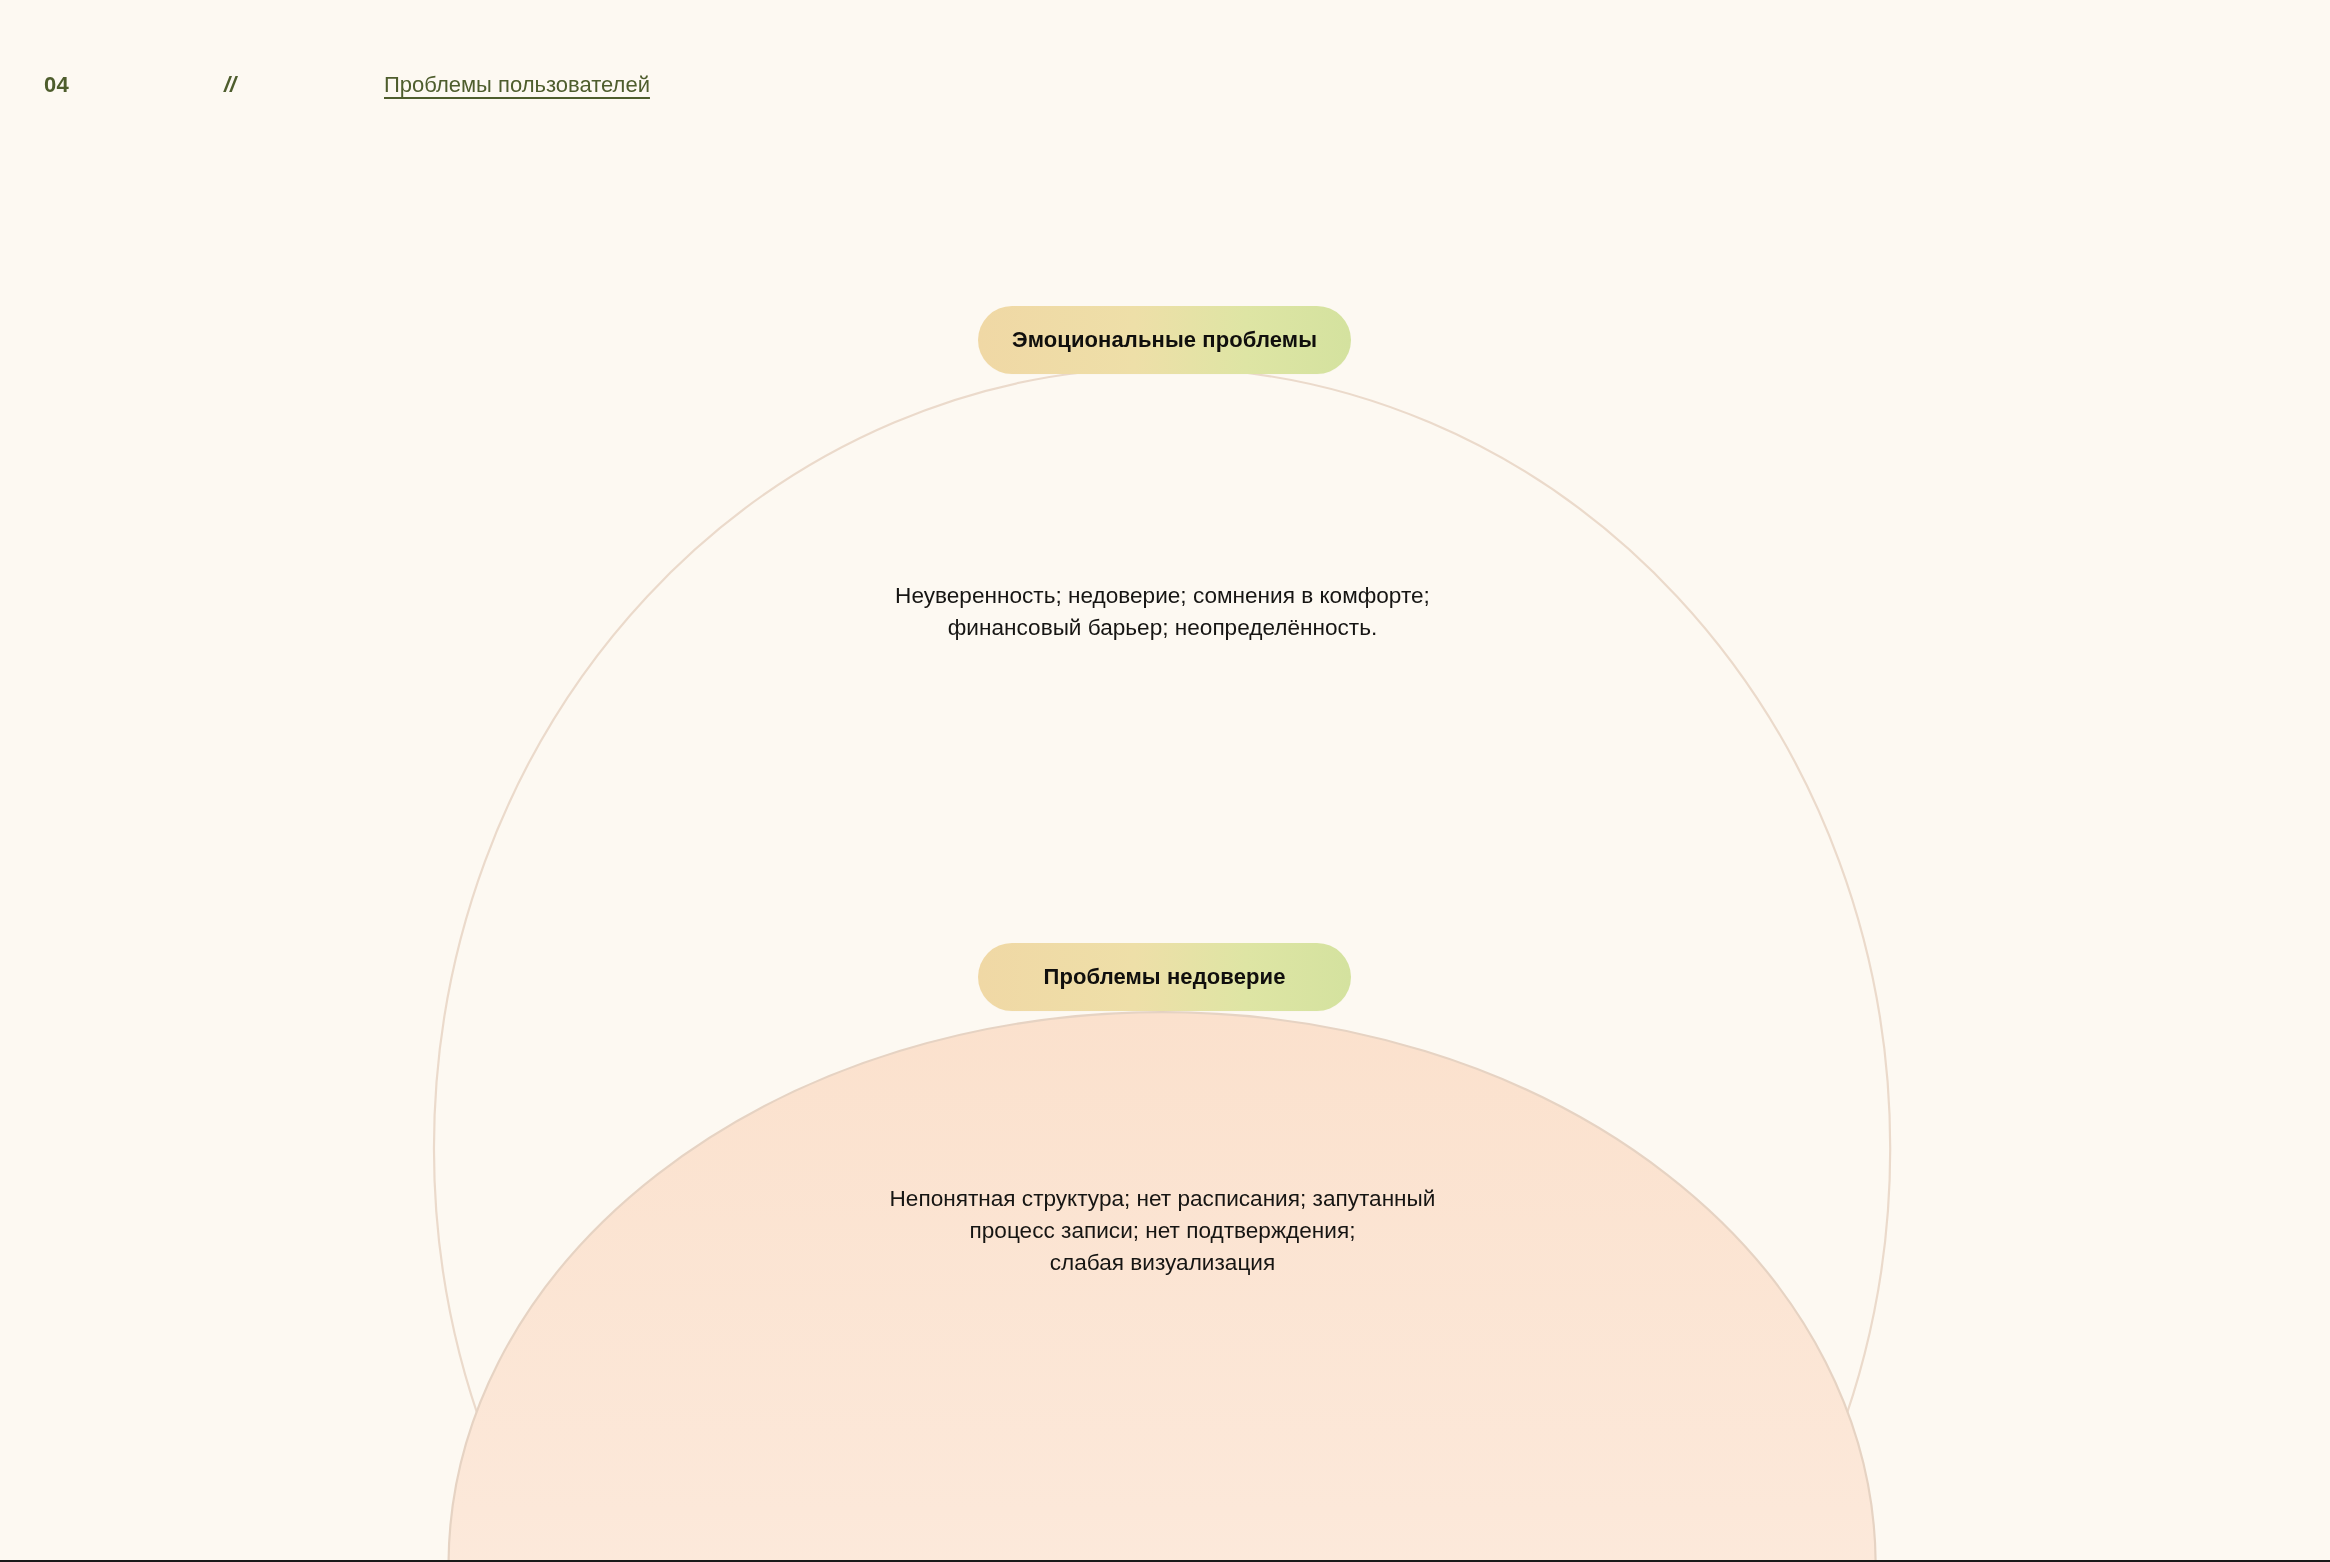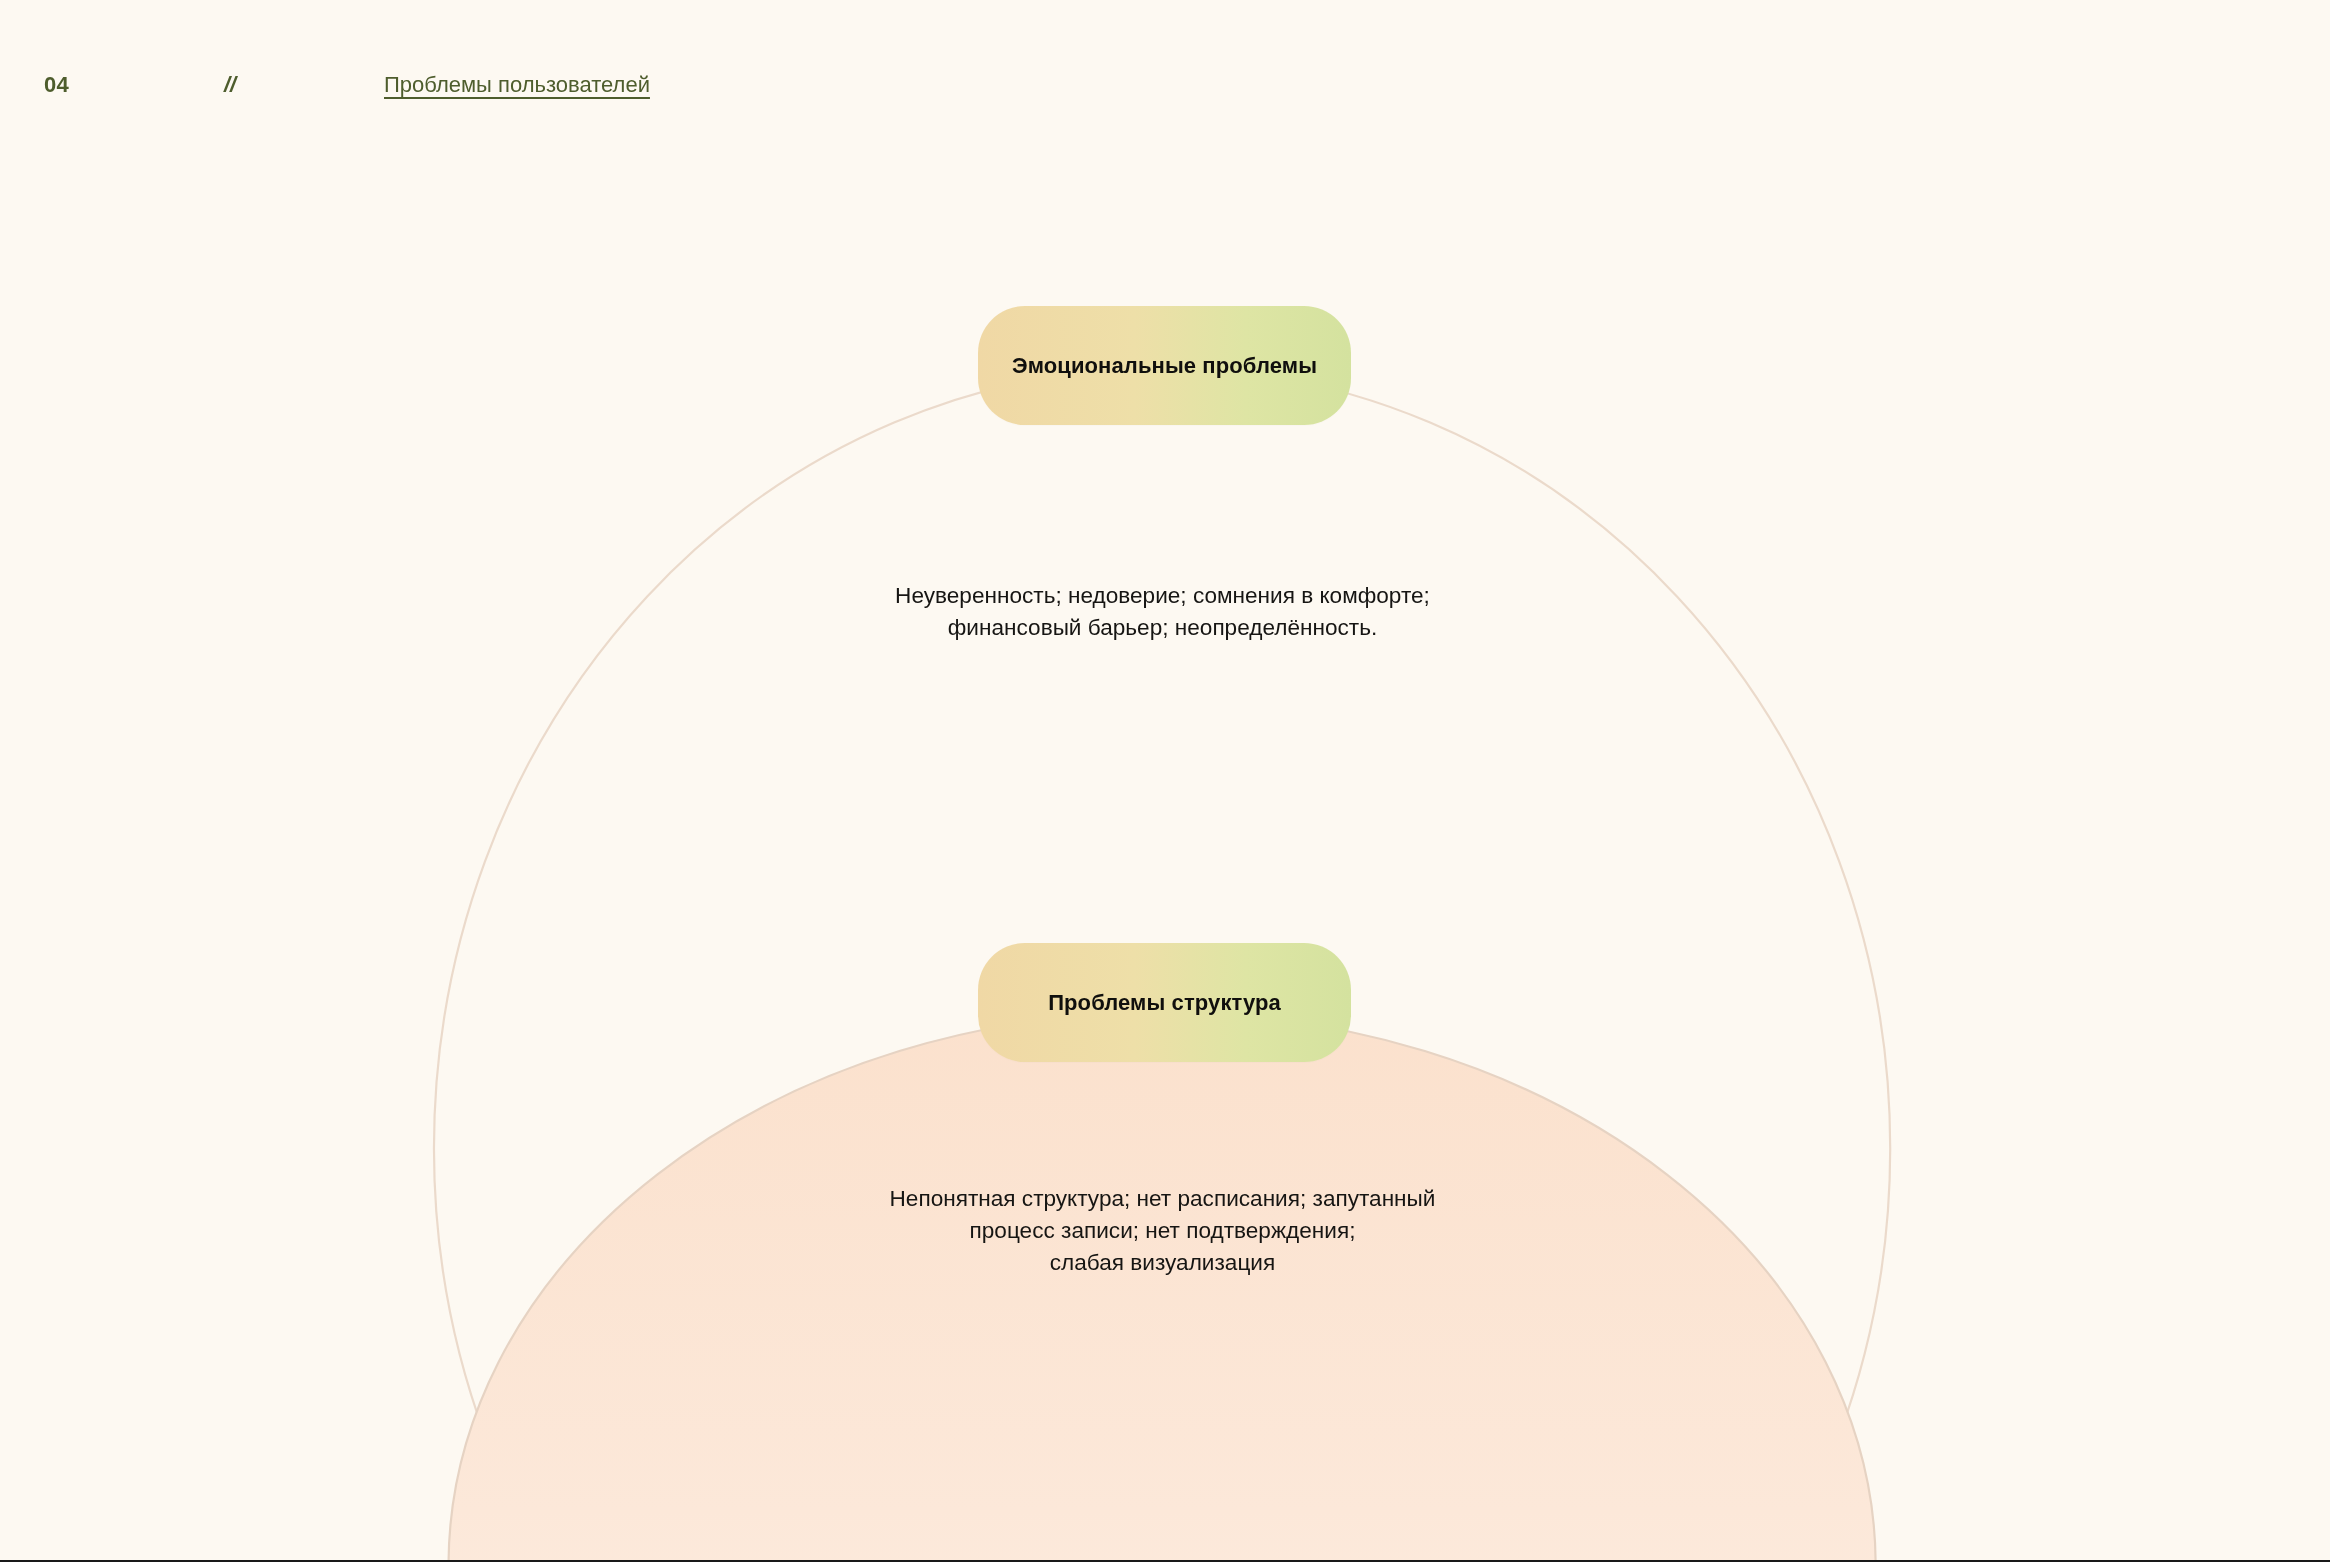--- a/index.html
+++ b/index.html
@@ -75,21 +75,21 @@
     top: 0;
     width: 2330px;
     height: 1562px;
     z-index: 5;
     pointer-events: none;
   }
 
   
   .pill {
     position: absolute;
-    height: 119px;
+    height: 68px;
     border-radius: 47px;
     display: flex;
     align-items: center;
     justify-content: center;
     z-index: 30;
     background: linear-gradient(90deg, #f0d8a5 0%, #eedfa8 42%, #dee5a4 72%, #d4e29f 100%);
     box-shadow: 0 0.7px 1.5px rgba(0,0,0,0.015);
     cursor: pointer;
   }
   .pill-label {
@@ -168,21 +168,21 @@
     <span class="header-title">Проблемы пользователей</span>
   </div>
 
   <div class="pill" id="pill-emotional">
     <span class="pill-label">Эмоциональные проблемы</span>
   </div>
   <div class="body-text" id="text-emotional">Неуверенность; недоверие; сомнения в комфорте;
 финансовый барьер; неопределённость.</div>
 
   <div class="pill" id="pill-interface">
-    <span class="pill-label">Проблемы структура</span>
+    <span class="pill-label">Проблемы недоверие</span>
   </div>
   <div class="body-text" id="text-interface">Непонятная структура; нет расписания; запутанный
 процесс записи; нет подтверждения;
 слабая визуализация</div>
 
   <div class="bottom-rule"></div>
 
 </div>
 
 

